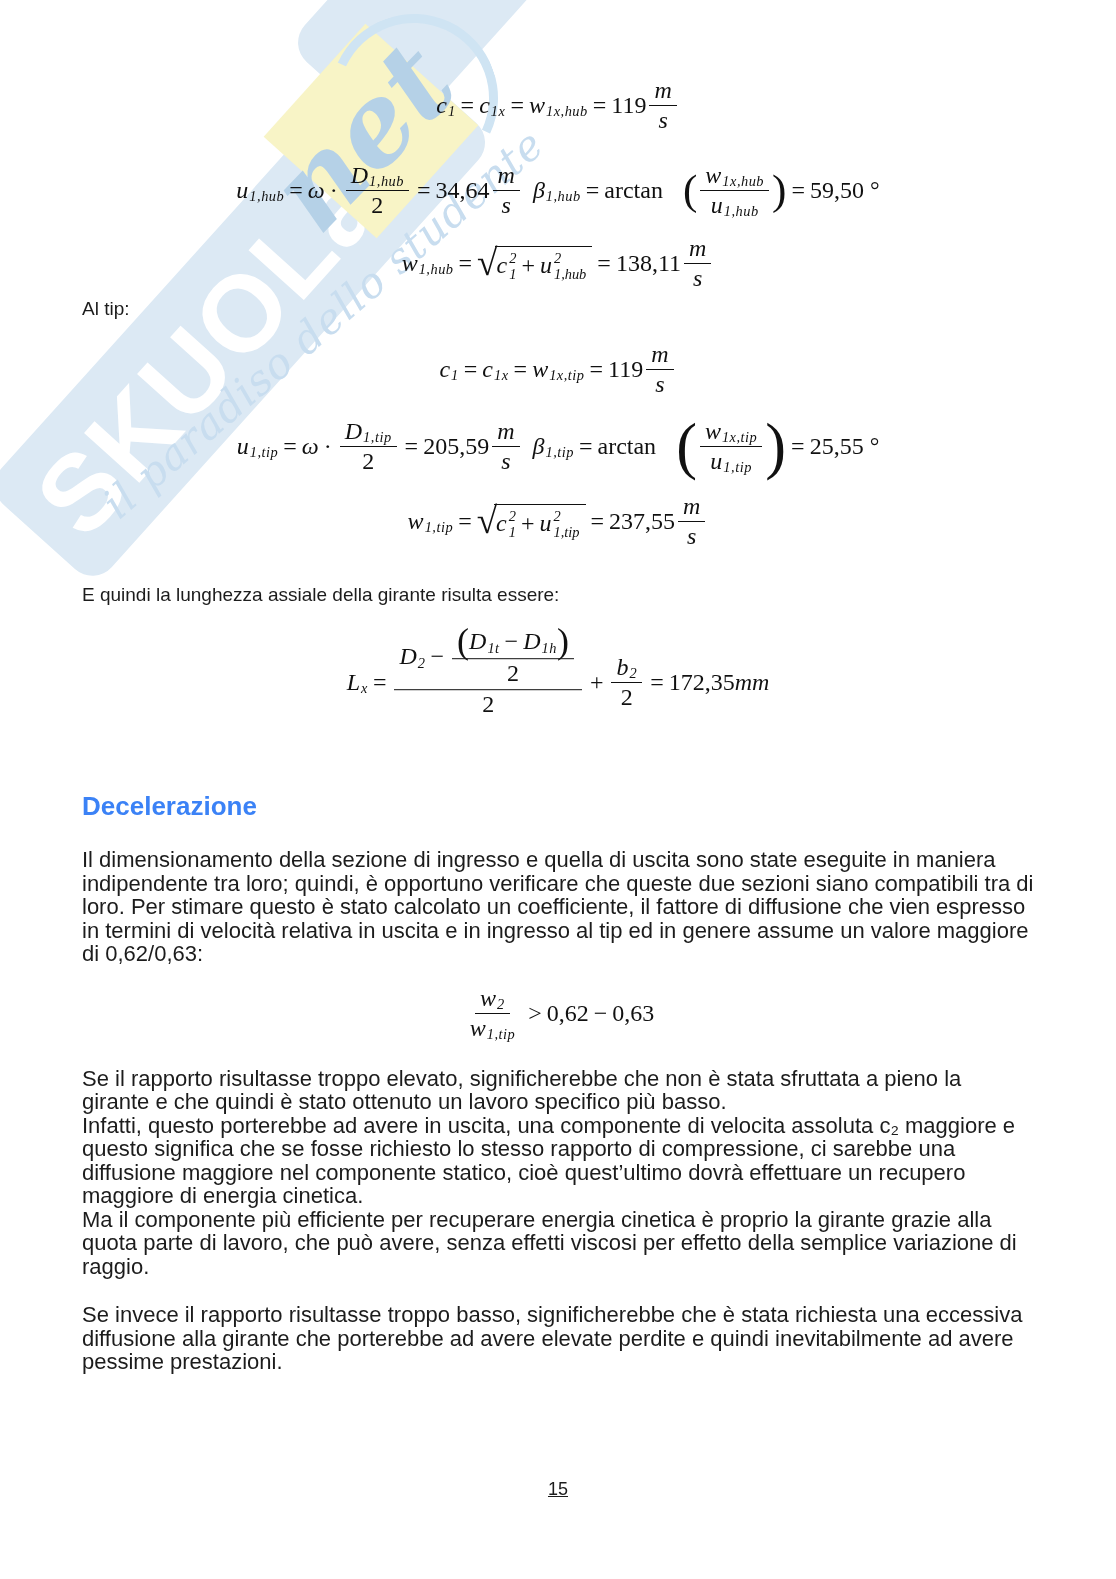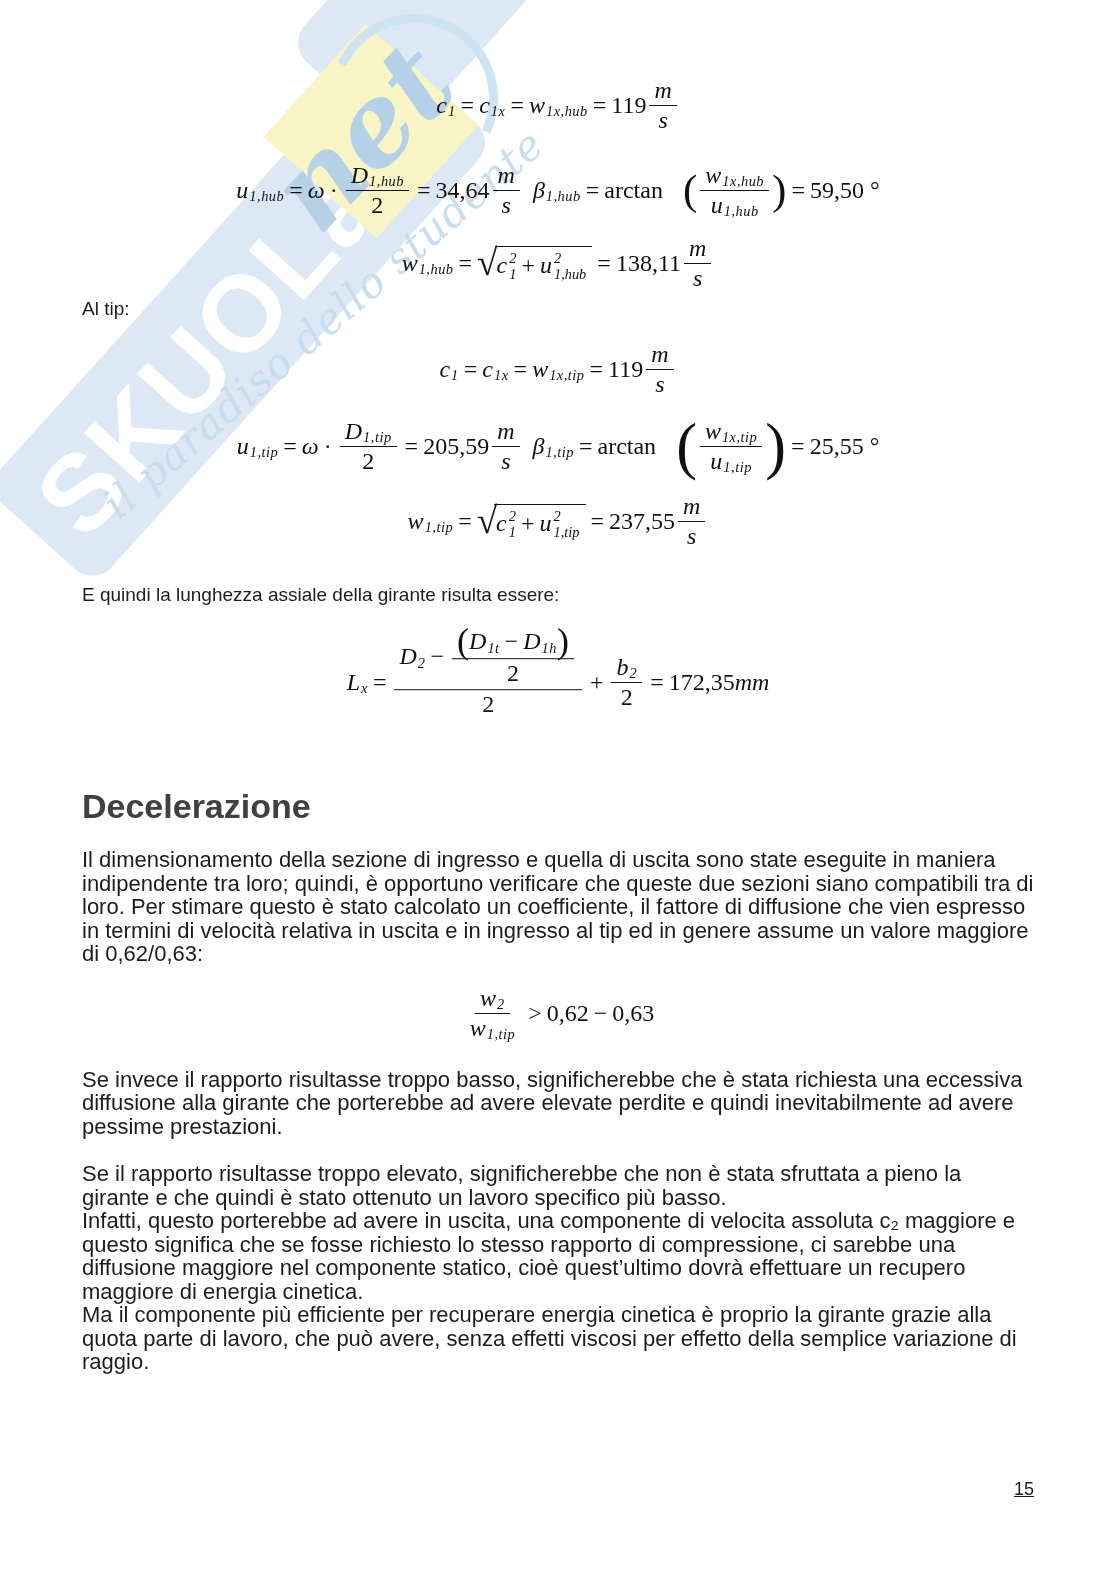--- a/index.html
+++ b/index.html
@@ -44,22 +44,22 @@
     position:absolute;left:52px;top:330px;width:470px;height:52px;
     transform:rotate(-41deg);
     font-family:"DejaVu Serif",serif;font-style:italic;
     font-size:42px;line-height:52px;text-align:center;white-space:nowrap;
     letter-spacing:1px;
   }
   
   .content{position:relative;z-index:1;padding:0 82px;}
   p{margin:0;font-size:22px;line-height:23.5px;white-space:pre-line;}
   .label{font-size:19px;line-height:23px;}
-  h1{margin:0;font-size:34px;line-height:40px;font-weight:bold;color:#404040;}
-  .page-number{text-align:right;font-size:18px;text-decoration:underline;}
+  h1{margin:0;font-size:26px;line-height:40px;font-weight:bold;color:#3b82f6;}
+  .page-number{text-align:center;font-size:18px;text-decoration:underline;}
   
   .eq{
     display:flex;justify-content:center;align-items:center;
     font-family:"Liberation Serif",serif;font-size:24px;color:#111;
   }
   .eq *{box-sizing:border-box;}
   .mv{font-style:italic;display:inline-flex;align-items:center;}
   .mvg{display:inline-block;}
   .msub{font-size:0.6em;font-style:italic;display:inline-block;
         transform:translateY(0.45em);margin-left:1px;letter-spacing:0.5px;}
@@ -454,21 +454,21 @@
               <span class="msub">1,tip</span>
             </span>
           </span>
         </span>
         <span class="mo">&gt;</span>
         <span class="mn">0,62</span>
         <span class="mo">−</span>
         <span class="mn">0,63</span>
       </div>
 
-    <p style="margin-top:25px">Se invece il rapporto risultasse troppo basso, significherebbe che è stata richiesta una eccessiva diffusione alla girante che porterebbe ad avere elevate perdite e quindi inevitabilmente ad avere pessime prestazioni.</p>
     <p style="margin-top:24px">Se il rapporto risultasse troppo elevato, significherebbe che non è stata sfruttata a pieno la girante e che quindi è stato ottenuto un lavoro specifico più basso.
 Infatti, questo porterebbe ad avere in uscita, una componente di velocita assoluta c₂ maggiore e questo significa che se fosse richiesto lo stesso rapporto di compressione, ci sarebbe una diffusione maggiore nel componente statico, cioè quest’ultimo dovrà effettuare un recupero maggiore di energia cinetica.
 Ma il componente più efficiente per recuperare energia cinetica è proprio la girante grazie alla quota parte di lavoro, che può avere, senza effetti viscosi per effetto della semplice variazione di raggio.</p>
+    <p style="margin-top:25px">Se invece il rapporto risultasse troppo basso, significherebbe che è stata richiesta una eccessiva diffusione alla girante che porterebbe ad avere elevate perdite e quindi inevitabilmente ad avere pessime prestazioni.</p>
 
     <div class="page-number" style="margin-top:105px">15</div>
 
   </div>
 </div>
 
 </body></html>

